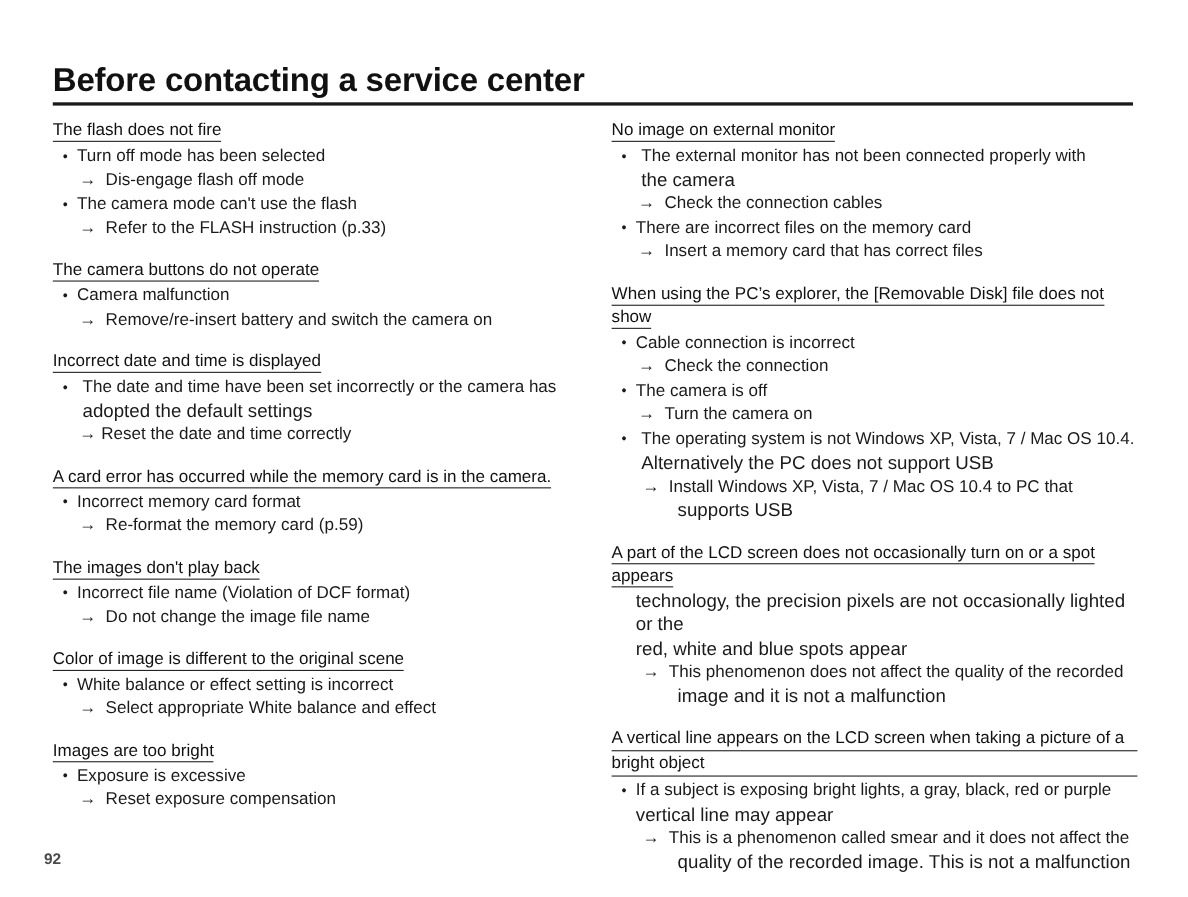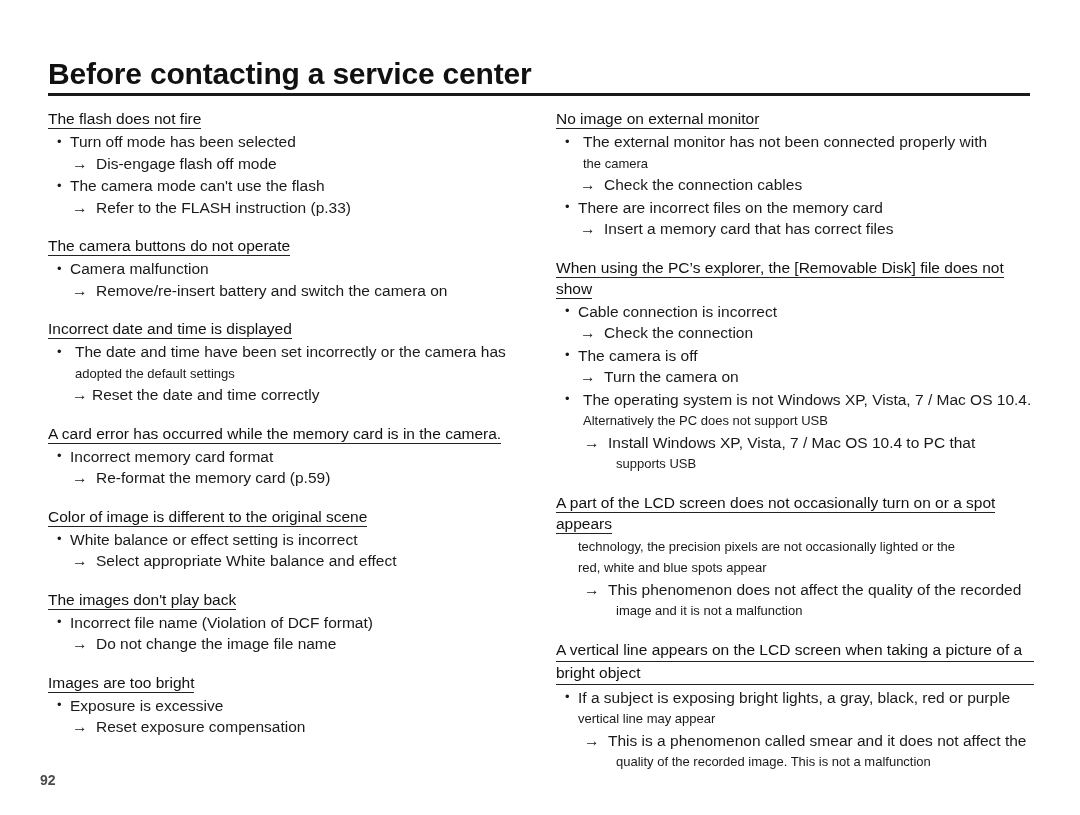--- a/index.html
+++ b/index.html
@@ -129,21 +129,21 @@
     font-size: 15.5px;
   }
   
   .arrow.tight { padding-left: 44px; }
   .arrow.tight::before { left: 24px; }
   
   .arrow.deep { padding-left: 52px; }
   .arrow.deep::before { left: 28px; }
 
   .cont {
-    font-size: 13px;
+    font-size: 17px;
     line-height: 21.5px;
     padding-left: 27px;
   }
   .cont.deeper { padding-left: 60px; }
   .cont.tight { padding-left: 22px; }
 
   
   .page-number {
     position: absolute;
     left: 40px;
@@ -190,31 +190,31 @@
           </div>
         </div>
         <div class="section">
           <div class="sec-heading"><span class="u">A card error has occurred while the memory card is in the camera.</span></div>
           <div class="blist">
             <div class="bullet">Incorrect memory card format</div>
             <div class="arrow">Re-format the memory card (p.59)</div>
           </div>
         </div>
         <div class="section">
+          <div class="sec-heading"><span class="u">The images don't play back</span></div>
+          <div class="blist">
+            <div class="bullet">Incorrect file name (Violation of DCF format)</div>
+            <div class="arrow">Do not change the image file name</div>
+          </div>
+        </div>
+        <div class="section">
           <div class="sec-heading"><span class="u">Color of image is different to the original scene</span></div>
           <div class="blist">
             <div class="bullet">White balance or effect setting is incorrect</div>
             <div class="arrow">Select appropriate White balance and effect</div>
-          </div>
-        </div>
-        <div class="section">
-          <div class="sec-heading"><span class="u">The images don't play back</span></div>
-          <div class="blist">
-            <div class="bullet">Incorrect file name (Violation of DCF format)</div>
-            <div class="arrow">Do not change the image file name</div>
           </div>
         </div>
         <div class="section">
           <div class="sec-heading"><span class="u">Images are too bright</span></div>
           <div class="blist">
             <div class="bullet">Exposure is excessive</div>
             <div class="arrow">Reset exposure compensation</div>
           </div>
         </div>
       </div>

